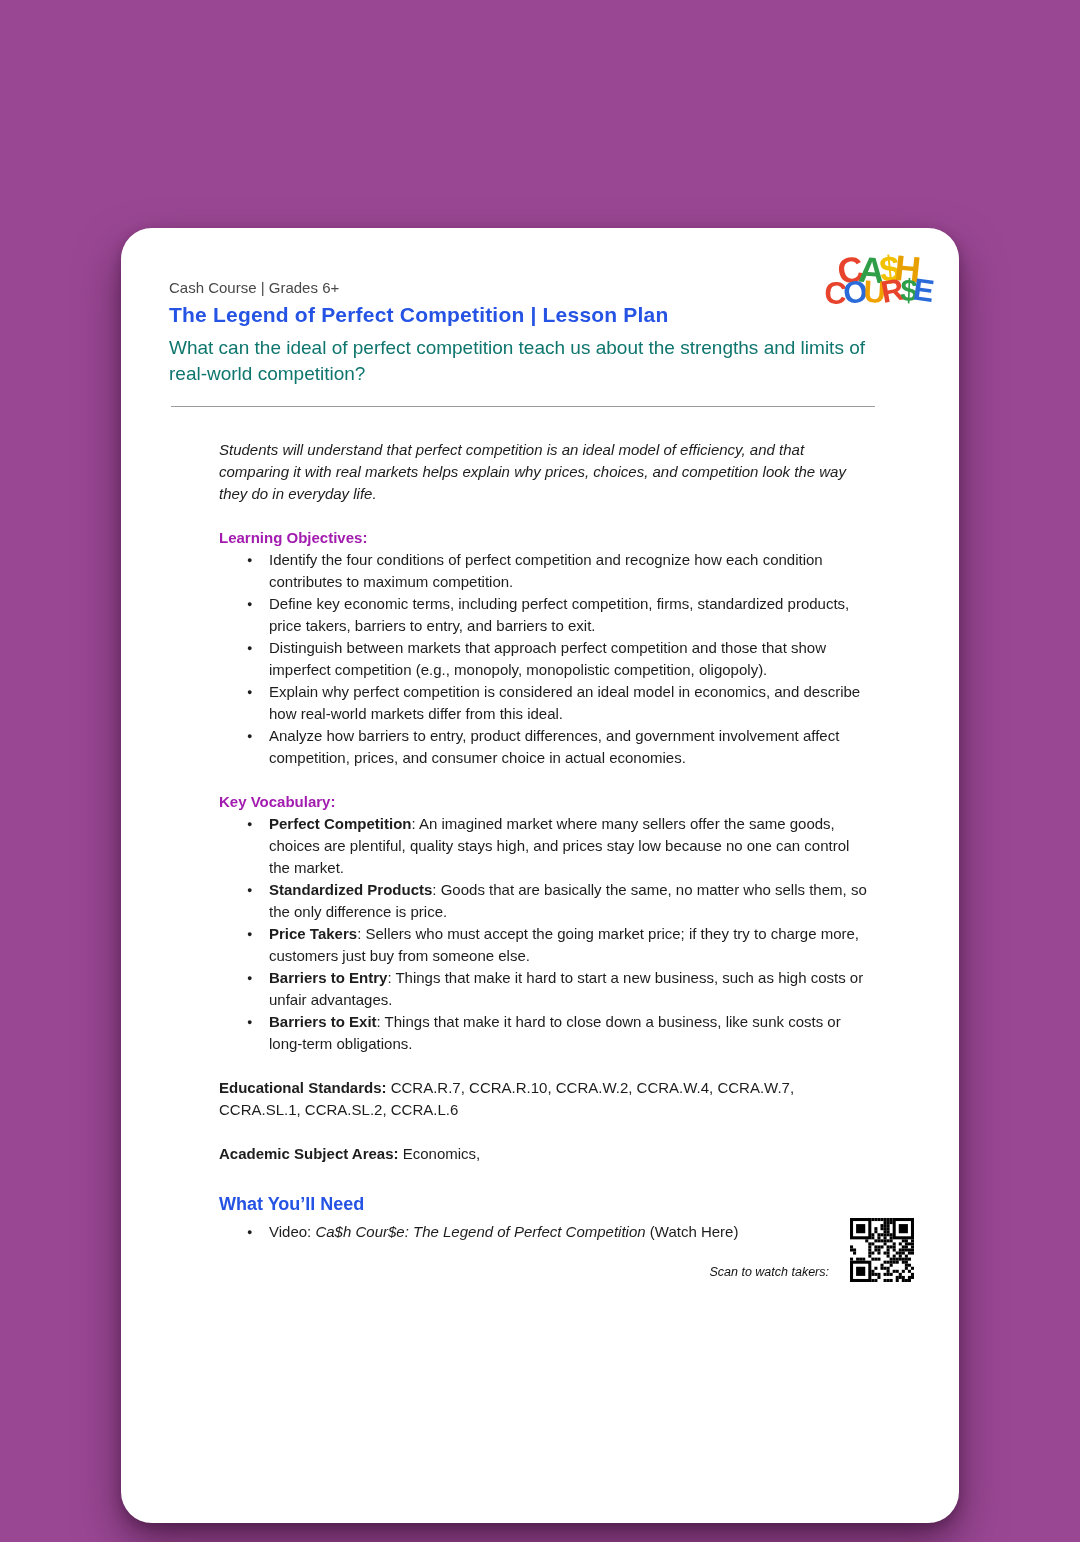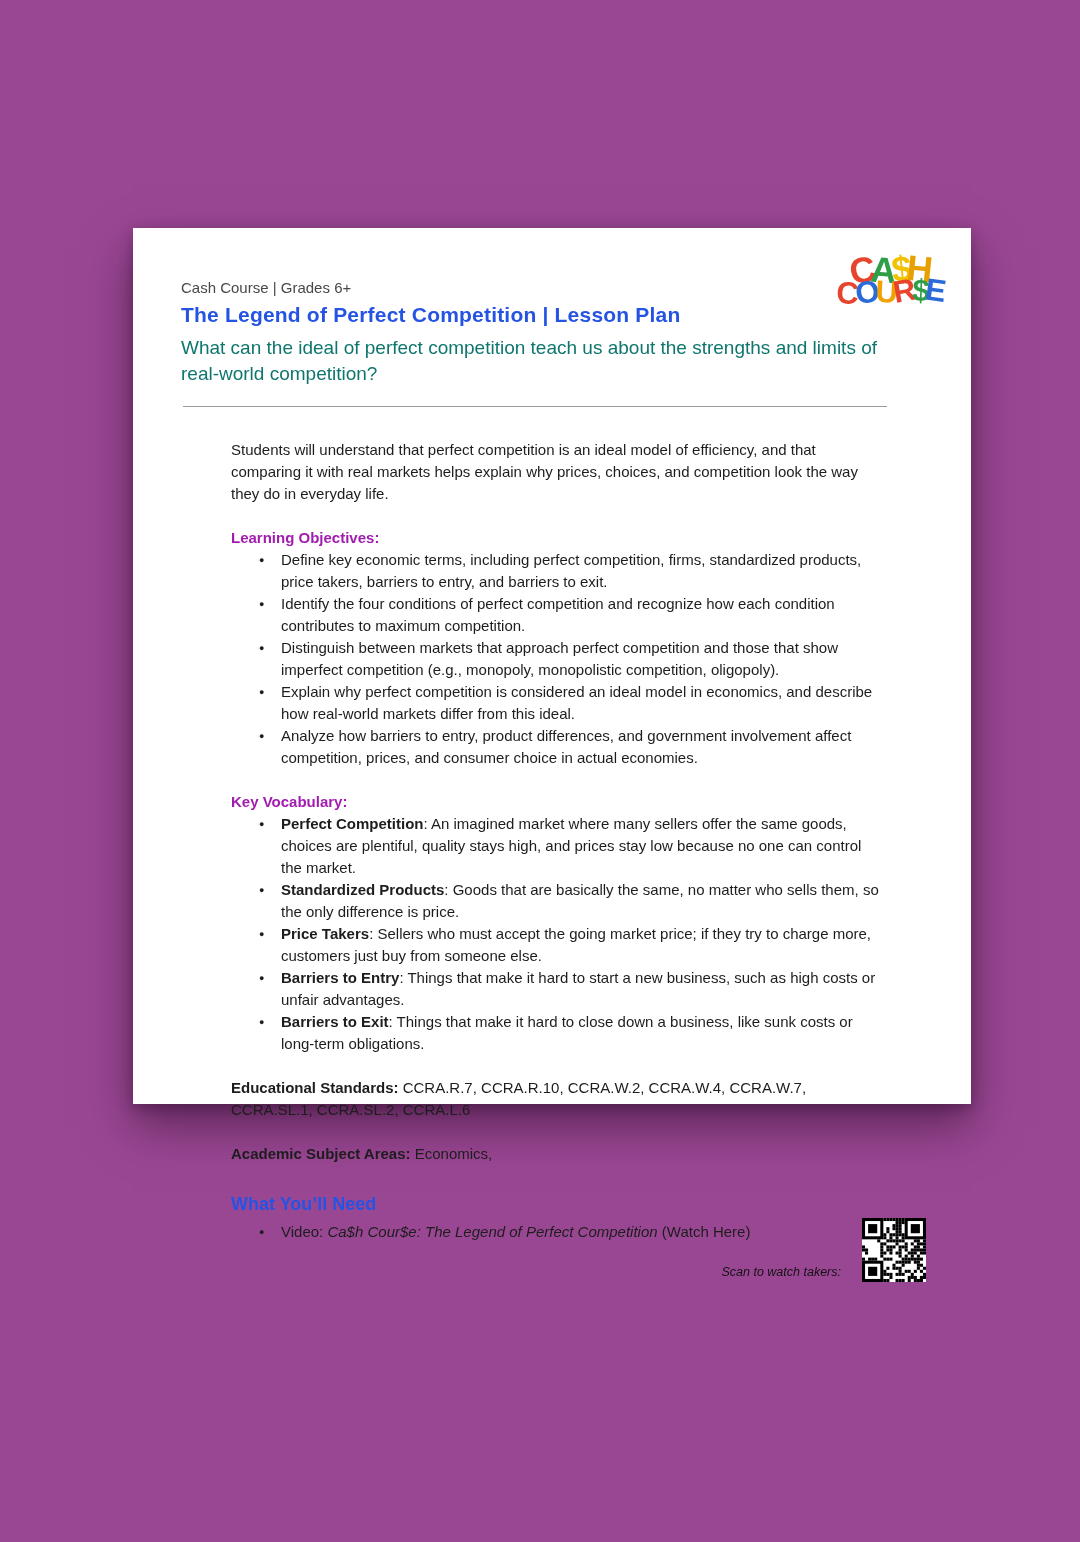--- a/index.html
+++ b/index.html
@@ -3,39 +3,40 @@
 <meta charset="utf-8">
 <style>
   html,body{margin:0;padding:0;}
   body{
     width:1080px;height:1542px;position:relative;
     background:#9a4793;
     font-family:"Liberation Sans", sans-serif;
     overflow:hidden;
   }
   .page{
-    position:absolute;left:133px;top:228px;width:838px;height:876px;
+    position:absolute;left:121px;top:228px;width:838px;height:1295px;
     background:#ffffff;
     box-shadow:0 22px 45px rgba(45,12,43,.55), 0 5px 12px rgba(45,12,43,.35);
+    border-radius:31px;
   }
   .header{position:relative;padding:51px 48px 0 48px;}
   .eyebrow{font-size:15px;color:#484848;}
   .title{font-size:21px;font-weight:bold;color:#2553e3;margin:7px 0 8px;letter-spacing:.2px;}
   .subtitle{font-size:19px;color:#0f766e;line-height:26px;margin:0;width:700px;}
   .divider{border:none;border-top:1px solid #9b9b9b;margin:19px 0 0 2px;width:704px;}
   .logo{
     position:absolute;top:24px;right:24px;width:116px;text-align:center;
     font-weight:bold;transform:rotate(-2deg);line-height:1;user-select:none;
   }
   .logo-line1{font-size:36px;letter-spacing:-5px;}
   .logo-line2{font-size:31px;letter-spacing:-4px;margin-top:-12px;}
   .logo span{display:inline-block;}
 
   .content{margin:32px 88px 0 98px;width:652px;font-size:15px;line-height:22px;color:#1d1d1d;}
-  .overview{margin:0;}
+  .overview{margin:0;font-style:italic;}
   .sec-heading{font-size:15px;font-weight:bold;color:#a21caf;margin:22px 0 0;}
   ul.bullets{list-style:none;margin:0;padding:0;}
   ul.bullets li{position:relative;padding-left:50px;}
   ul.bullets li::before{
     content:"●";position:absolute;left:28px;top:0;font-size:9px;color:#1d1d1d;
   }
   .inline-block-p{margin:22px 0 0;}
   .need-heading{font-size:18px;font-weight:bold;color:#2553e3;margin:28px 0 6px;}
   .scan-caption{
     position:absolute;top:1037px;right:130px;
@@ -61,22 +62,22 @@
       <div class="logo-line2"><span style="color: rgb(232, 67, 44); transform: rotate(6deg);">C</span><span style="color: rgb(43, 107, 217); transform: rotate(-6deg);">O</span><span style="color: rgb(242, 162, 0); transform: rotate(5deg);">U</span><span style="color: rgb(232, 67, 44); transform: rotate(-8deg);">R</span><span style="color: rgb(47, 158, 72); transform: rotate(4deg);">$</span><span style="color: rgb(43, 107, 217); transform: rotate(10deg);">E</span></div>
     </div>
   </div>
 
   <div class="content">
 
     <p class="overview">Students will understand that perfect competition is an ideal model of efficiency, and that comparing it with real markets helps explain why prices, choices, and competition look the way they do in everyday life.</p>
 
     <div class="sec-heading">Learning Objectives:</div>
     <ul class="bullets">
+      <li>Identify the four conditions of perfect competition and recognize how each condition contributes to maximum competition.</li>
       <li>Define key economic terms, including perfect competition, firms, standardized products, price takers, barriers to entry, and barriers to exit.</li>
-      <li>Identify the four conditions of perfect competition and recognize how each condition contributes to maximum competition.</li>
       <li>Distinguish between markets that approach perfect competition and those that show imperfect competition (e.g., monopoly, monopolistic competition, oligopoly).</li>
       <li>Explain why perfect competition is considered an ideal model in economics, and describe how real-world markets differ from this ideal.</li>
       <li>Analyze how barriers to entry, product differences, and government involvement affect competition, prices, and consumer choice in actual economies.</li>
     </ul>
 
     <div class="sec-heading">Key Vocabulary:</div>
     <ul class="bullets">
       <li><b>Perfect Competition</b><span>: An imagined market where many sellers offer the same goods, choices are plentiful, quality stays high, and prices stay low because no one can control the market.</span></li>
       <li><b>Standardized Products</b><span>: Goods that are basically the same, no matter who sells them, so the only difference is price.</span></li>
       <li><b>Price Takers</b><span>: Sellers who must accept the going market price; if they try to charge more, customers just buy from someone else.</span></li>

